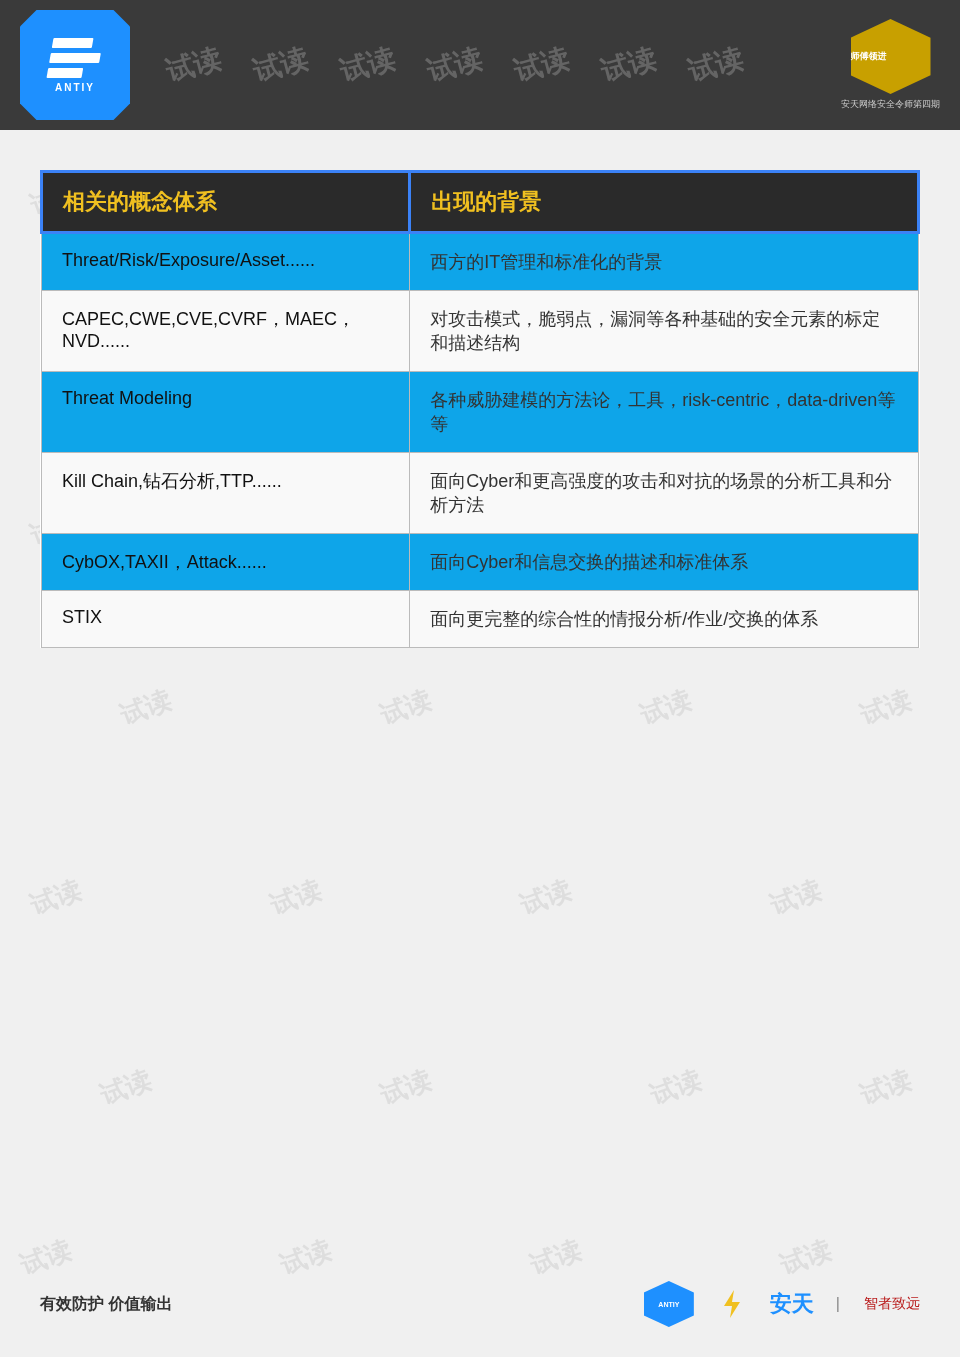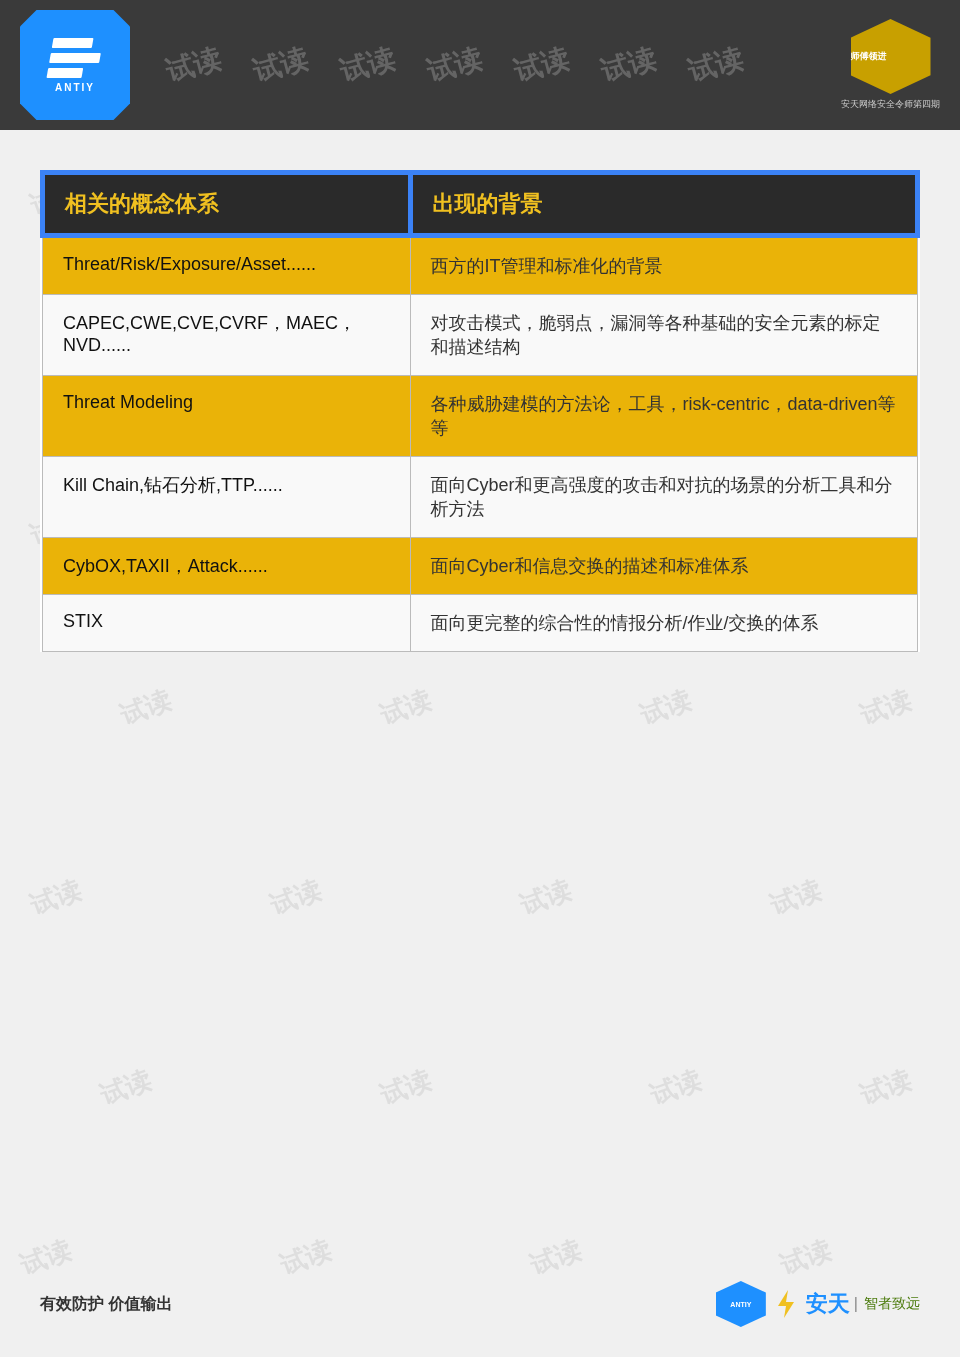--- a/index.html
+++ b/index.html
@@ -146,30 +146,30 @@
       background: white;
     }
 
     .data-table thead tr th {
       background: #2a2a2a;
       color: #f0c020;
       font-size: 22px;
       font-weight: bold;
       padding: 14px 20px;
       text-align: left;
-      border: 5px solid #3b82f6;
+      border: 3px solid #3b82f6;
     }
 
     .data-table tbody tr td {
       padding: 16px 20px;
       border: 1px solid #bbb;
       vertical-align: top;
       font-size: 18px;
       color: #222;
-      background: #eab308;
+      background: #0ea5e9;
     }
 
     .data-table tbody tr:nth-child(even) td {
       background: #f9f9f9;
     }
 
     .data-table tbody tr td:first-child {
       font-weight: 500;
       width: 42%;
       color: #111;
@@ -193,21 +193,21 @@
 
     .footer-left {
       font-size: 16px;
       color: #333;
       font-weight: 700;
     }
 
     .footer-right {
       display: flex;
       align-items: center;
-      gap: 4px;
+      gap: 22px;
     }
 
     .footer-logo-badge {
       width: 50px;
       height: 46px;
       background: #1e90ff;
       clip-path: polygon(50% 0%, 100% 25%, 100% 75%, 50% 100%, 0% 75%, 0% 25%);
       display: flex;
       align-items: center;
       justify-content: center;
@@ -220,21 +220,21 @@
     }
 
     .footer-brand-text {
       font-size: 22px;
       font-weight: bold;
       color: #1e90ff;
     }
 
     .footer-brand-sub {
       font-size: 14px;
-      color: #4d7c0f;
+      color: #b91c1c;
       margin-left: 2px;
     }
 
     
     .highlight-row td:first-child {
       color: #111;
       font-weight: 600;
     }
   </style>
 </head>

